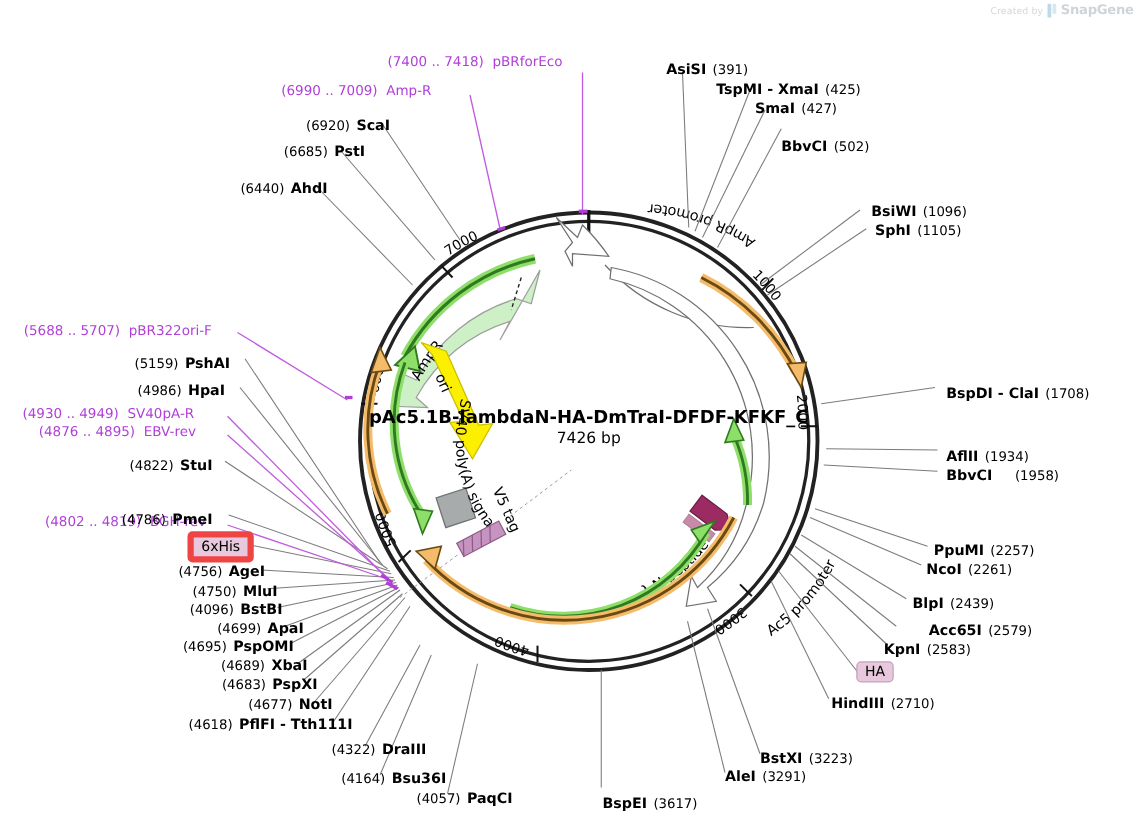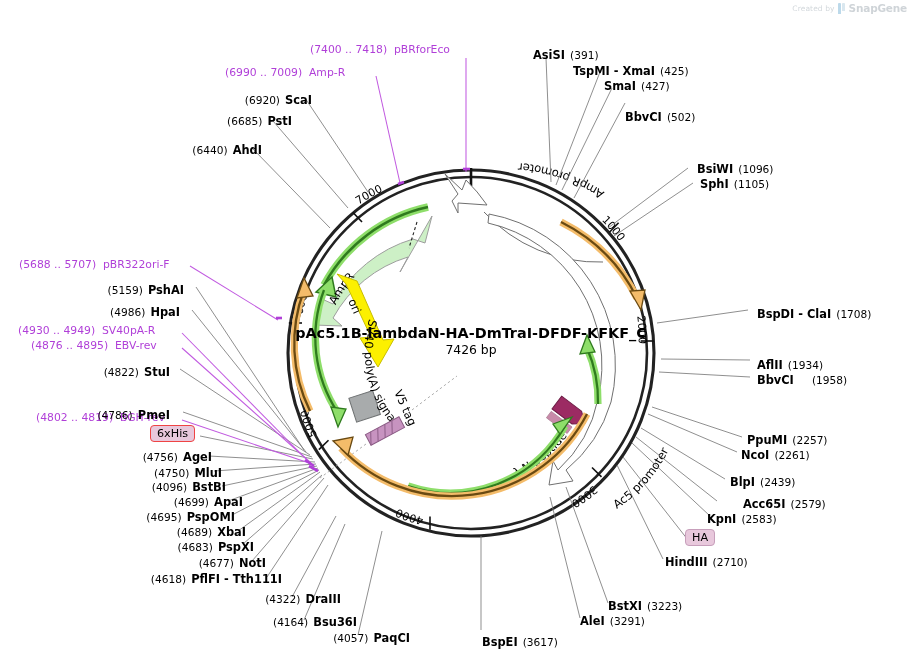--- a/index.html
+++ b/index.html
@@ -435,21 +435,21 @@
   </div>
   <div style="position:absolute;left:-70px;top:301px;width:250px;text-align:right;white-space:nowrap;">
     <span style="font-size:10.6px;">(4986)</span>
     <span style="font-size:11.4px;font-weight:bold;">HpaI</span>
   </div>
   <div style="position:absolute;left:-66px;top:279px;width:250px;text-align:right;white-space:nowrap;">
     <span style="font-size:10.6px;">(5159)</span>
     <span style="font-size:11.4px;font-weight:bold;">PshAI</span>
   </div>
 
-  <div style="position:absolute;left:150px;top:425px;background:#e8c8dc;border:1px solid #ef4444;
+  <div style="position:absolute;left:150px;top:425px;background:#e8c8dc;border:5px solid #ef4444;
               border-radius:4px;padding:1px 6px;font-size:11.2px;color:#000;">
     <span>6xHis</span>
   </div>
   <div style="position:absolute;left:685px;top:529px;background:#e8c8dc;border:1px solid #c79fbb;
               border-radius:4px;padding:1px 6px;font-size:11.2px;color:#000;">
     <span>HA</span>
   </div>
 
 </div>
 

